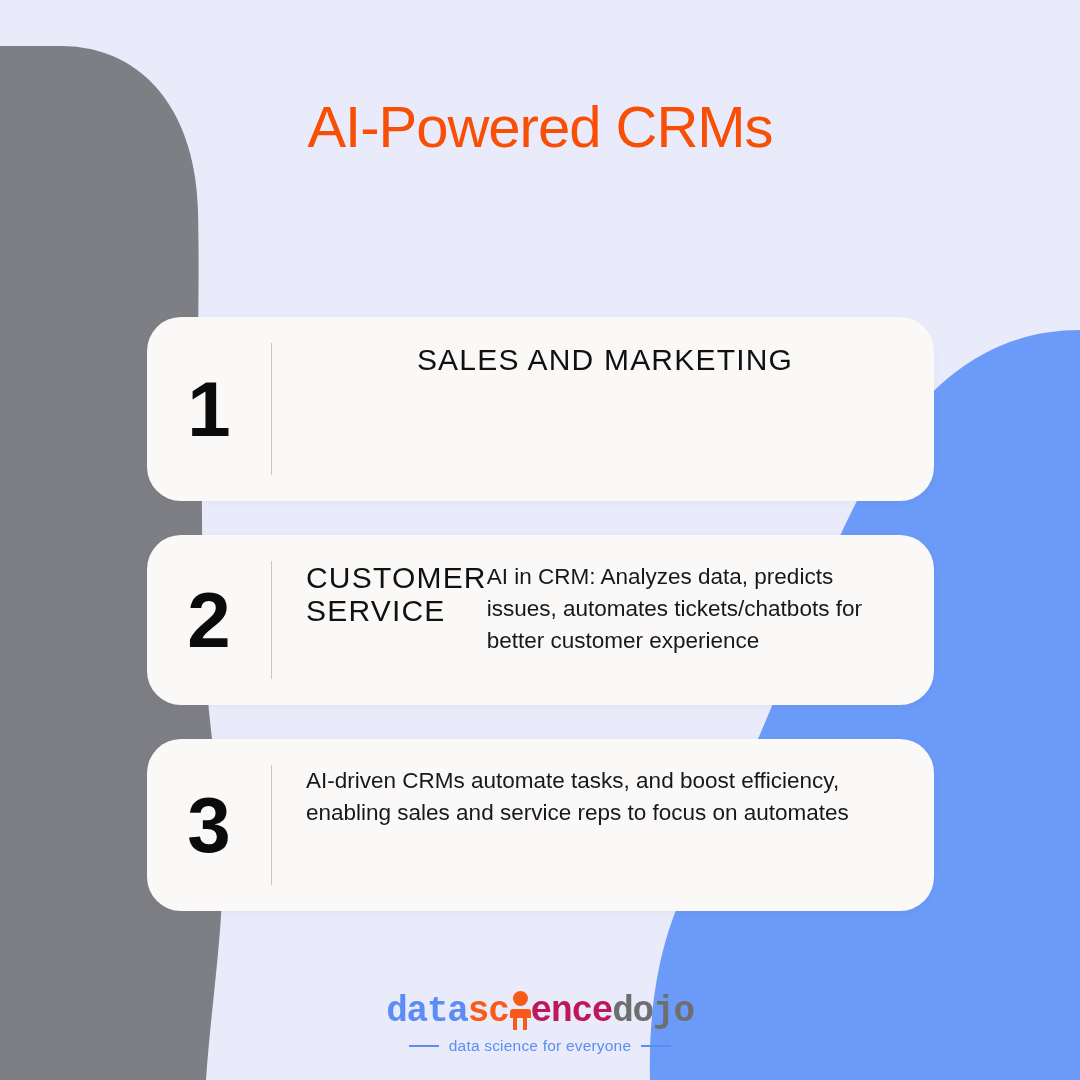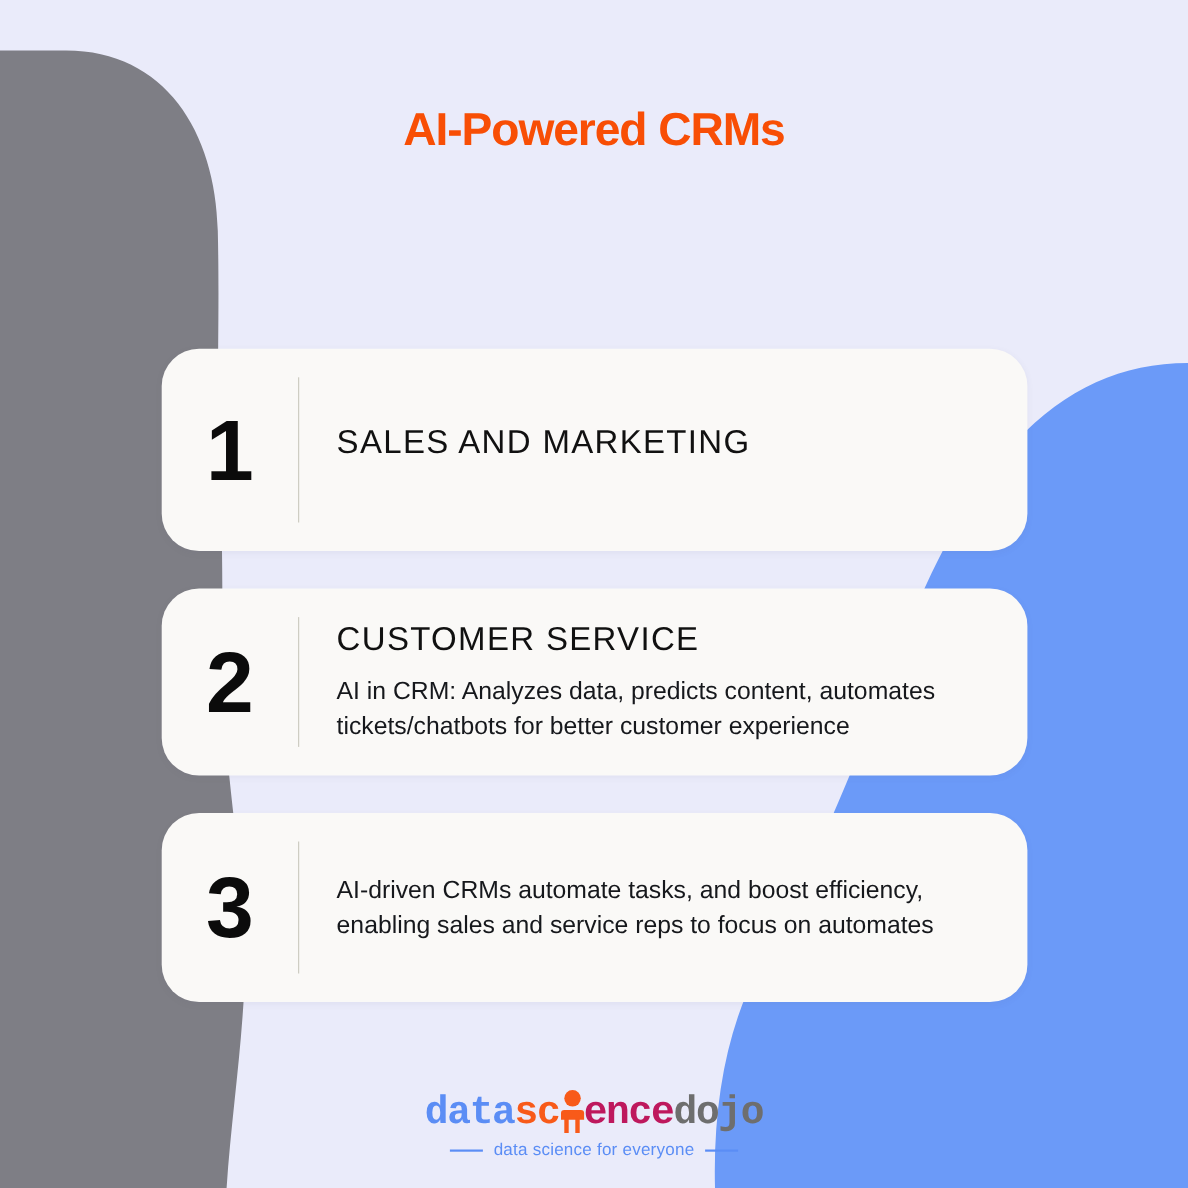--- a/index.html
+++ b/index.html
@@ -25,22 +25,22 @@
     z-index:5;
   }
   .title-line1 {
     font-size:66px;
     font-weight:bold;
     color:#000000;
     letter-spacing:-1px;
     line-height:1.15;
   }
   .title-line2 {
-    font-size:42px;
-    font-weight:bold;
+    font-size:58px;
+    font-weight:normal;
     color:#f84e05;
     letter-spacing:-1px;
     line-height:1.15;
     margin-top:32px;
   }
 
   
   .cards {
     position:absolute;
     left:147px;
@@ -69,21 +69,21 @@
   }
   .card-divider {
     flex:0 0 1px;
     background:#c9c8bd;
     margin:0 0 0 0;
   }
   .card-body {
     flex:1 1 auto;
     padding-left:34px;
     display:flex;
-    flex-direction:column;
+    flex-direction:row;
     justify-content:center;
   }
   .card-title {
     font-size:30px;
     font-weight:400;
     letter-spacing:1.2px;
     color:#111111;
     margin-bottom:14px;
     line-height:1.1;
   }
@@ -196,21 +196,21 @@
     <div class="card-body">
       <div class="card-title">SALES AND MARKETING</div>
     </div>
   </div>
 
   <div class="card card-2">
     <div class="card-number">2</div>
     <div class="card-divider"></div>
     <div class="card-body">
       <div class="card-title">CUSTOMER SERVICE</div>
-      <div class="card-desc">AI in CRM: Analyzes data, predicts content, automates tickets/chatbots for better customer experience</div>
+      <div class="card-desc">AI in CRM: Analyzes data, predicts issues, automates tickets/chatbots for better customer experience</div>
     </div>
   </div>
 
   <div class="card card-3">
     <div class="card-number">3</div>
     <div class="card-divider"></div>
     <div class="card-body">
       <div class="card-desc">AI-driven CRMs automate tasks, and boost efficiency, enabling sales and service reps to focus on automates</div>
     </div>
   </div>

